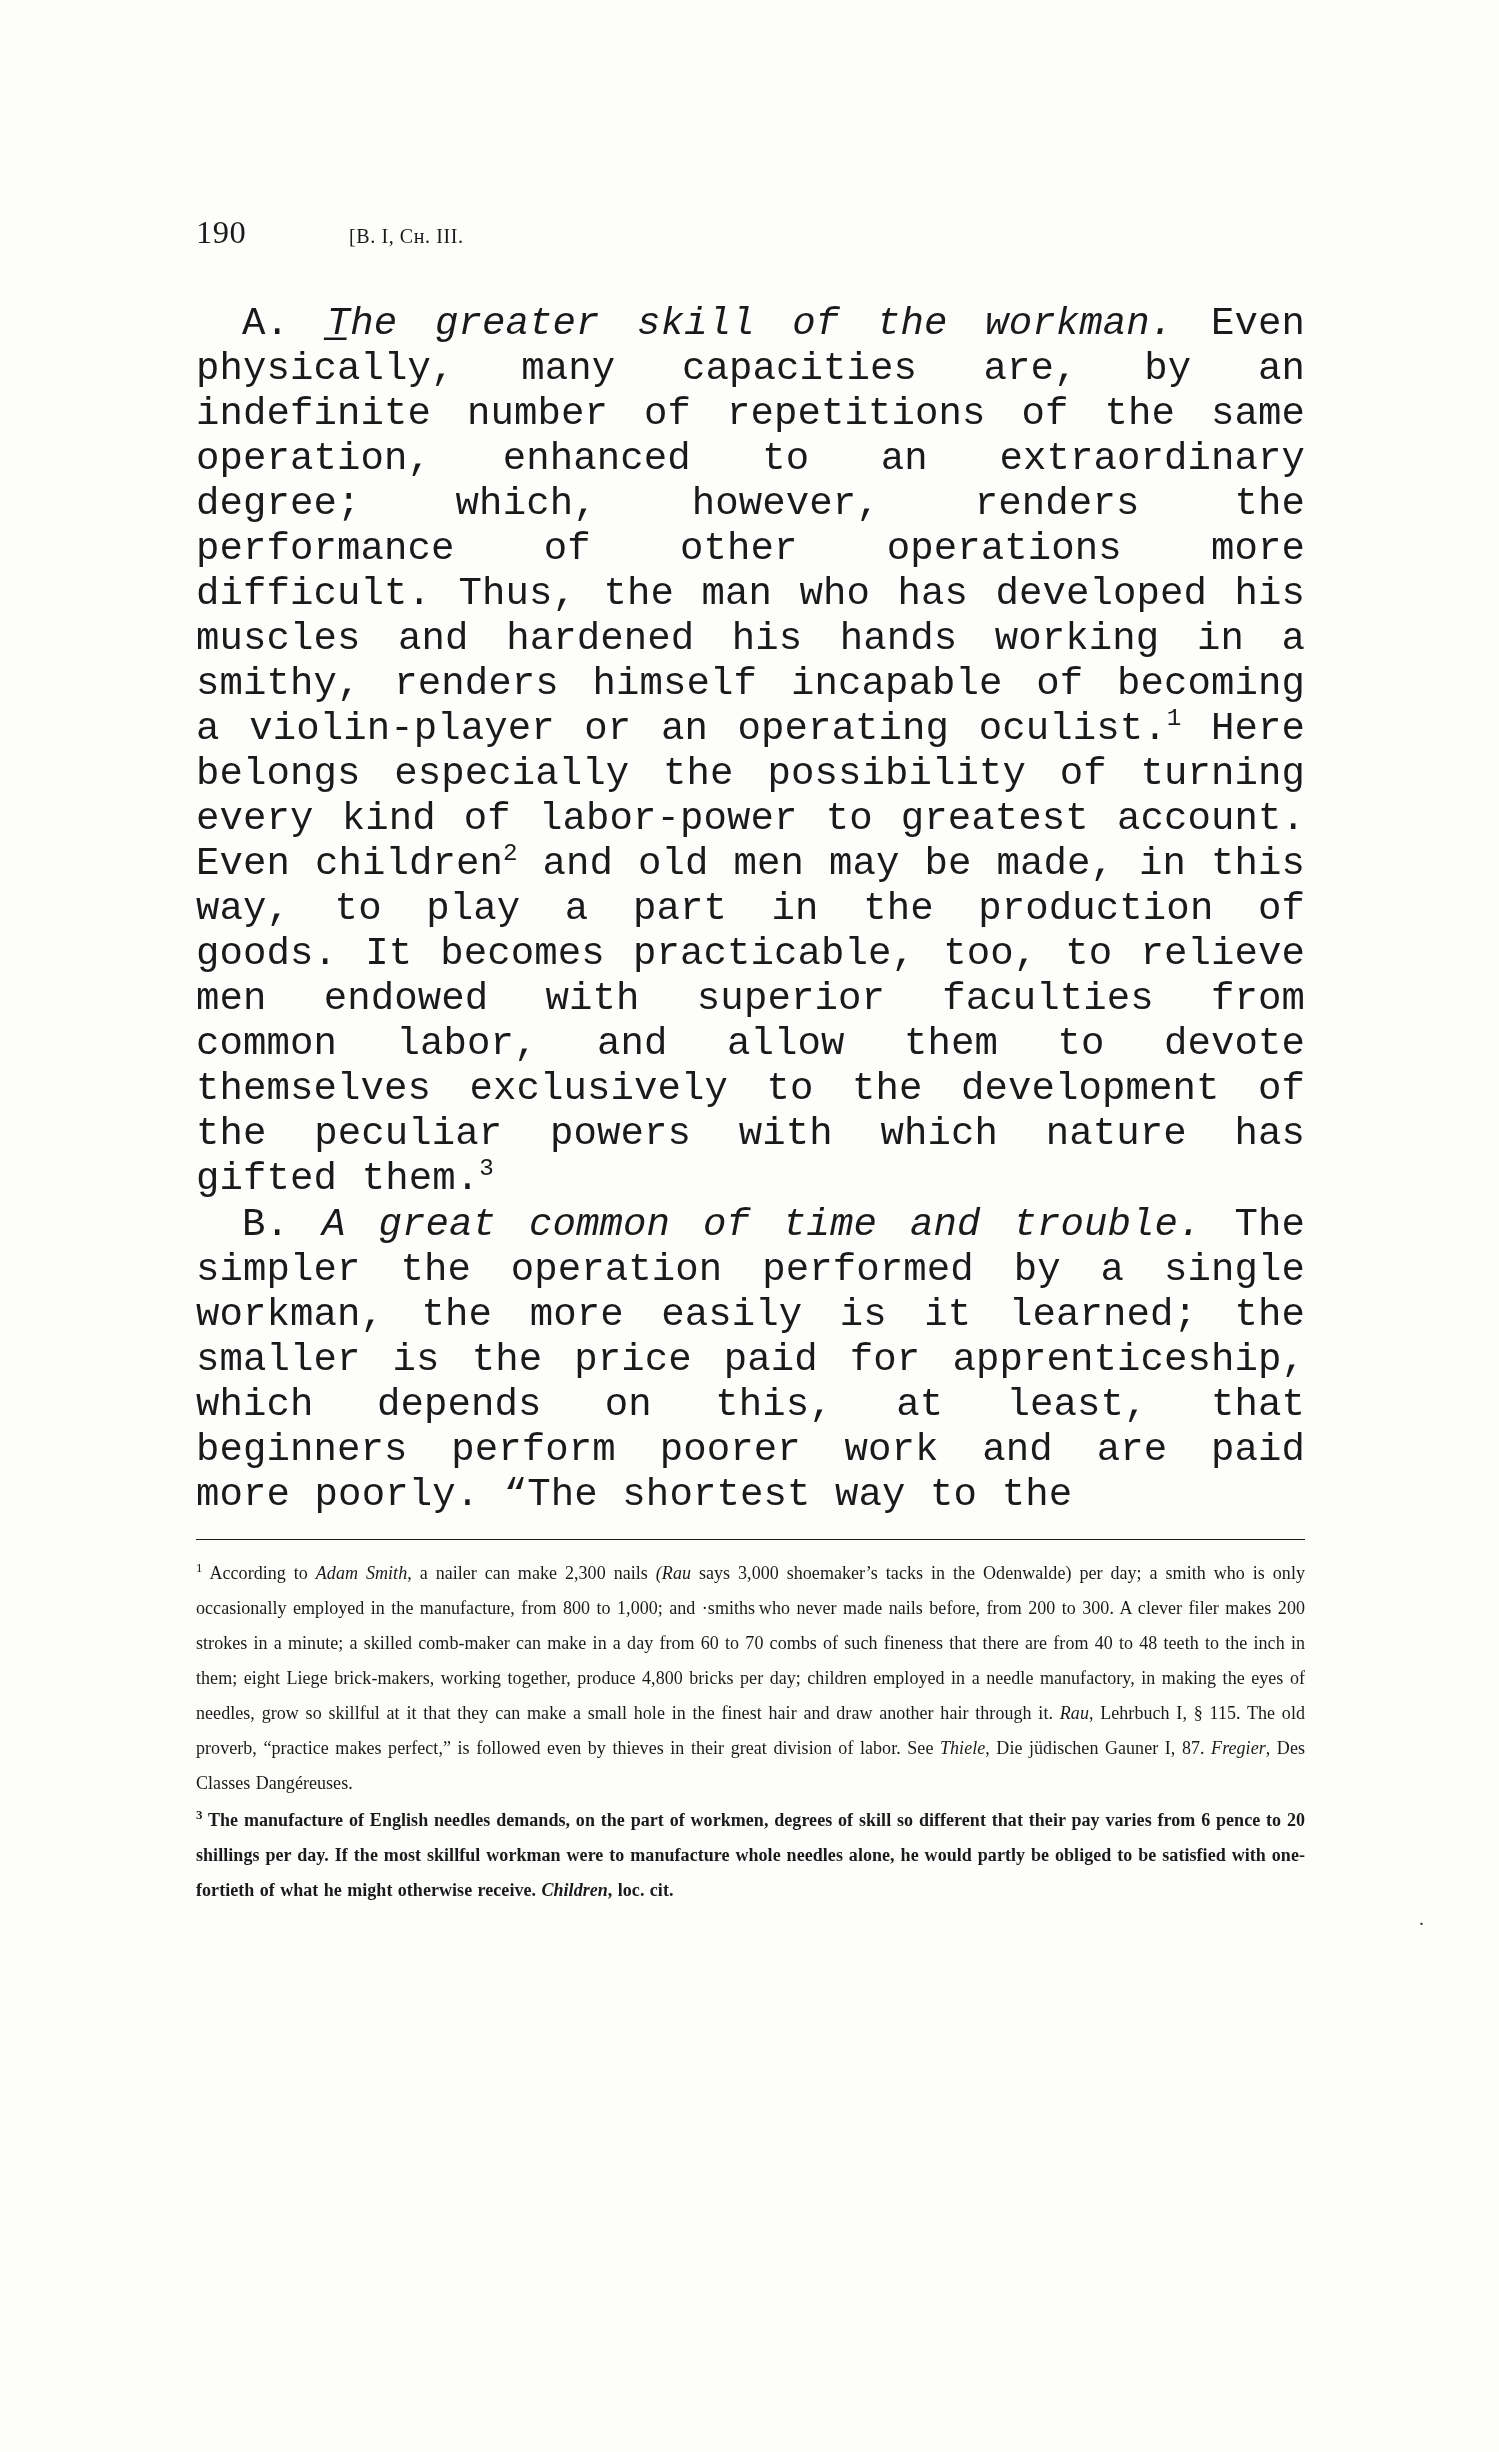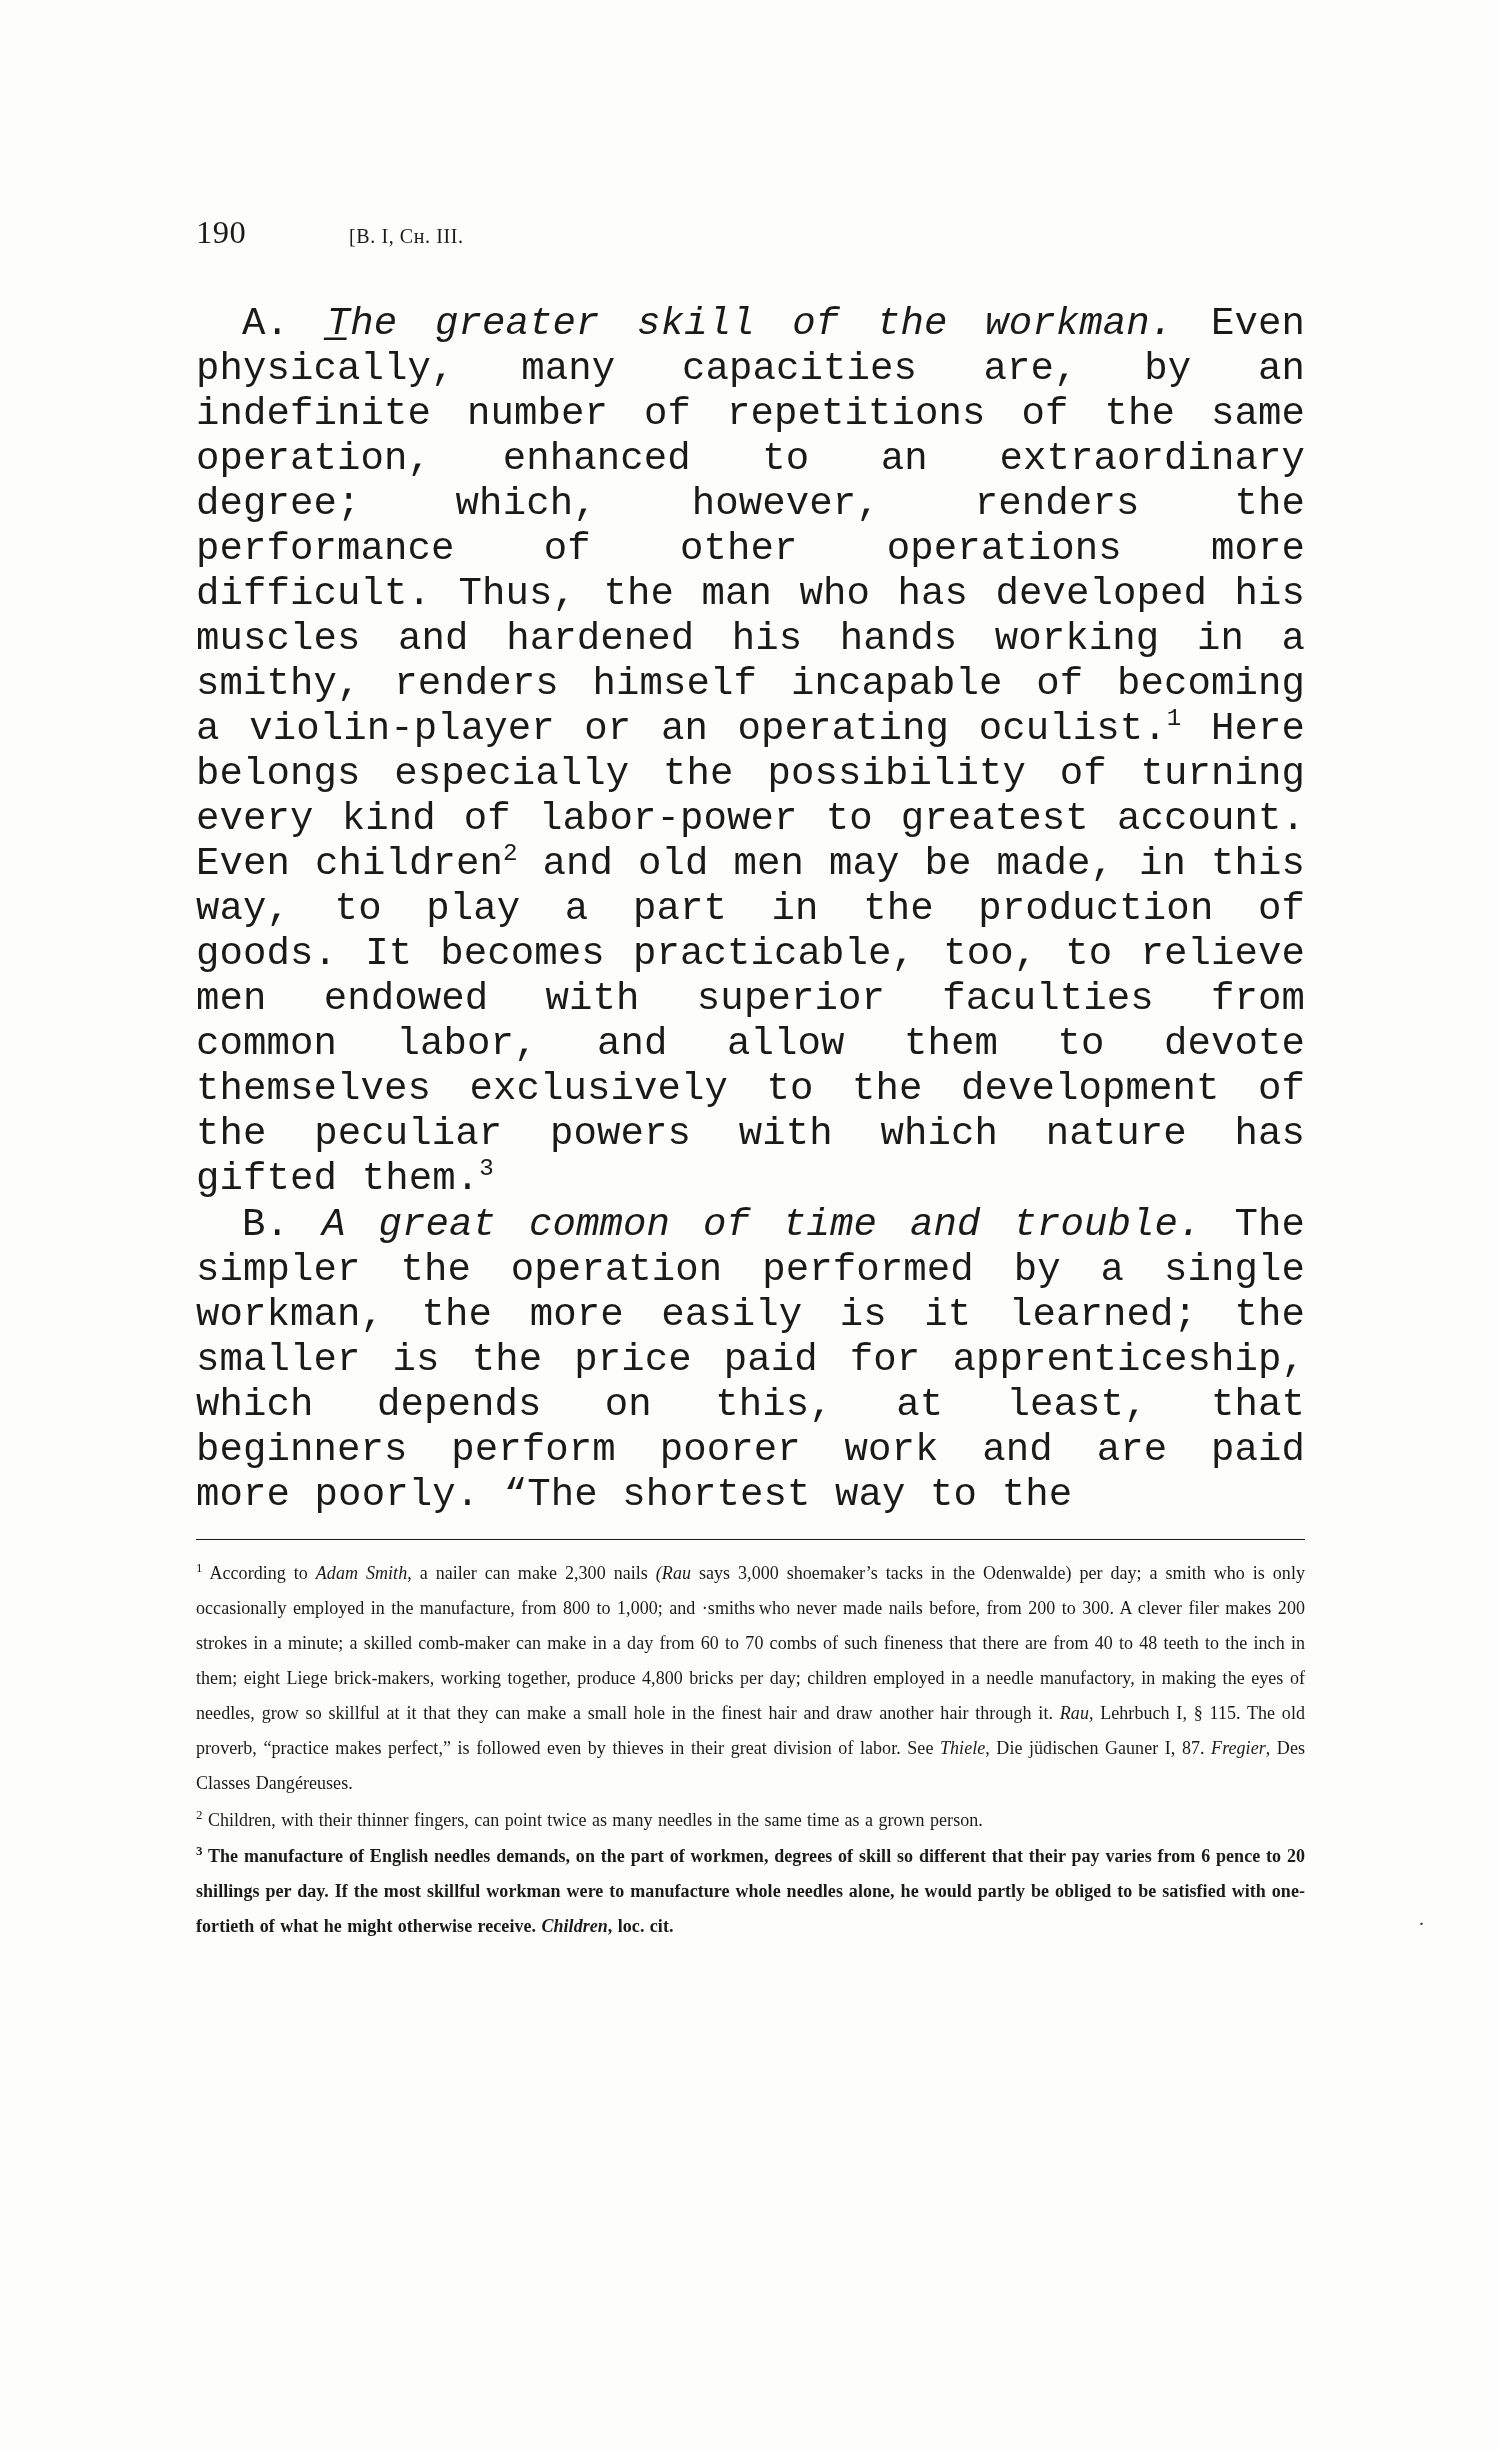--- a/index.html
+++ b/index.html
@@ -132,24 +132,20 @@
     <p class="para"><span class="indent"></span>A. <i>T̲he greater skill of the workman.</i>  Even physically, many capacities are, by an indefinite number of repetitions of the same operation, enhanced to an extraordinary degree; which, however, renders the performance of other operations more difficult.  Thus, the man who has developed his muscles and hardened his hands working in a smithy, renders himself incapable of becoming a violin-player or an operating oculist.<sup>1</sup>  Here belongs especially the possibility of turning every kind of labor-power to greatest account.  Even children<sup>2</sup> and old men may be made, in this way, to play a part in the production of goods.  It becomes practicable, too, to relieve men endowed with superior faculties from common labor, and allow them to devote themselves exclusively to the development of the peculiar powers with which nature has gifted them.<sup>3</sup></p>
     <p class="para"><span class="indent"></span>B. <i>A great common of time and trouble.</i>  The simpler the operation performed by a single workman, the more easily is it learned; the smaller is the price paid for apprenticeship, which depends on this, at least, that beginners perform poorer work and are paid more poorly.  “The shortest way to the</p>
 
     <hr class="fn-rule">
 
     <div class="footnotes">
       <p class="fn fn1">
         <span class="fnum">1</span>
         <span>According to <i>Adam Smith</i>, a nailer can make 2,300 nails <i>(Rau</i> says 3,000 shoemaker’s tacks in the Odenwalde) per day; a smith who is only occasionally employed in the manufacture, from 800 to 1,000; and ·smiths who never made nails before, from 200 to 300.  A clever filer makes 200 strokes in a minute; a skilled comb-maker can make in a day from 60 to 70 combs of such fineness that there are from 40 to 48 teeth to the inch in them; eight Liege brick-makers, working together, produce 4,800 bricks per day; children employed in a needle manufactory, in making the eyes of needles, grow so skillful at it that they can make a small hole in the finest hair and draw another hair through it.  <i>Rau</i>, Lehrbuch I, § 115.  The old proverb, “practice makes perfect,” is followed even by thieves in their great division of labor. See <i>Thiele</i>, Die jüdischen Gauner I, 87.  <i>Fregier</i>, Des Classes Dangéreuses.</span>
       </p>
-      <p class="fn fn2">
-        <span class="fnum">2</span>
-        <span>Children, with their thinner fingers, can point twice as many needles in the same time as a grown person.</span>
-      </p>
       <p class="fn fn3">
         <span class="fnum">3</span>
         <span>The manufacture of English needles demands, on the part of workmen, degrees of skill so different that their pay varies from 6 pence to 20 shillings per day.  If the most skillful workman were to manufacture whole needles alone, he would partly be obliged to be satisfied with one-fortieth of what he might otherwise receive.  <i>Children</i>, loc. cit.</span>
       </p>
     </div>
   </div>
 
   <div class="dot-margin">·</div>
 </div>
 

